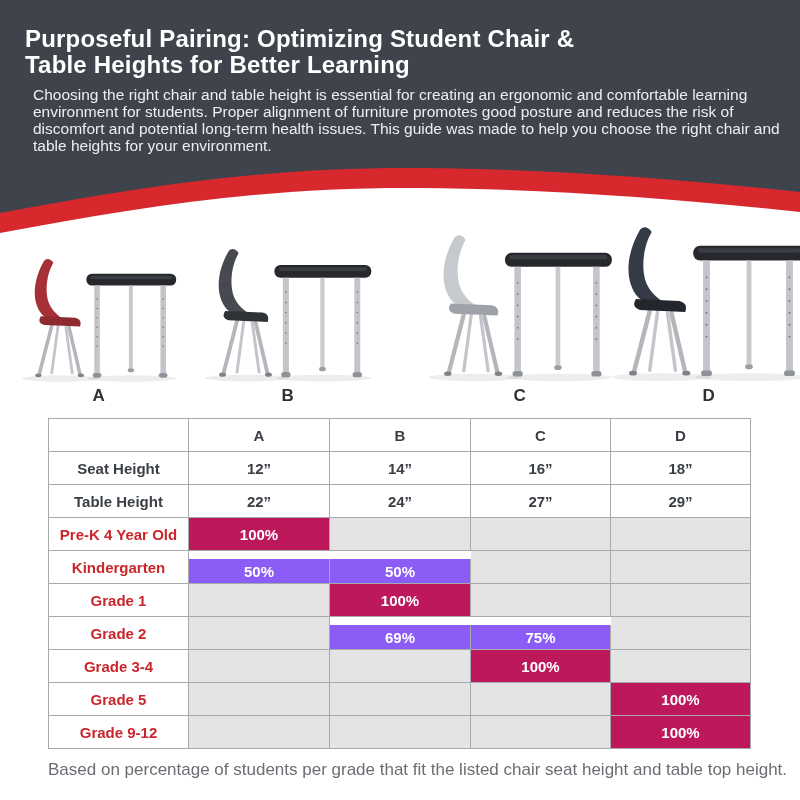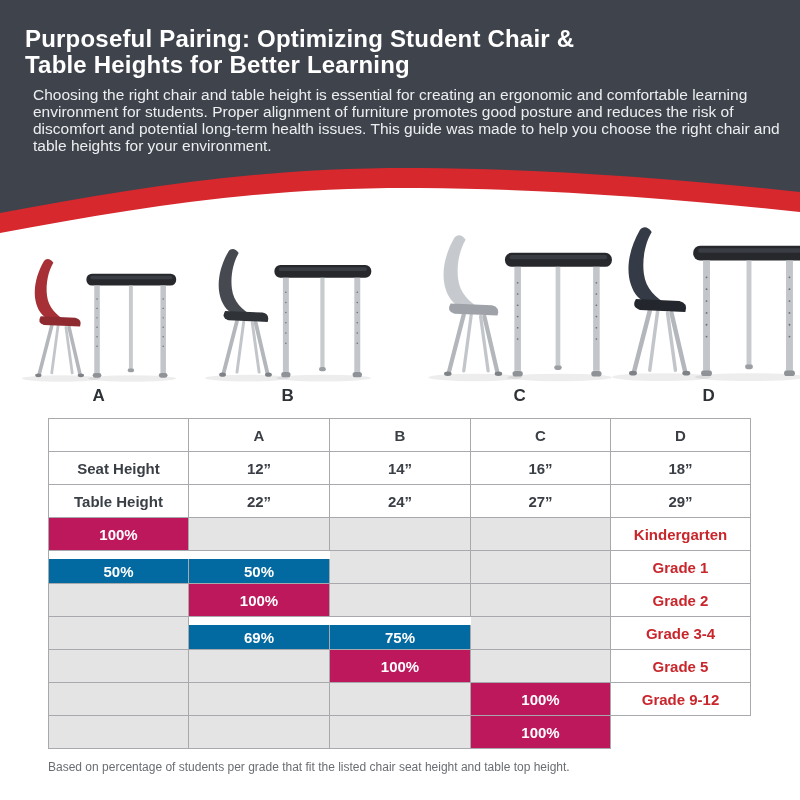--- a/index.html
+++ b/index.html
@@ -38,27 +38,27 @@
     background:#ffffff;
   }
   .cell{
     display:flex;align-items:center;justify-content:center;
     border-right:1px solid #a7a9ac;border-bottom:1px solid #a7a9ac;
     font-size:15px;font-weight:700;
   }
   .c-white{background:#ffffff;}
   .c-gray{background:#e4e4e5;}
   .c-red{background:#be185d;color:#ffffff;}
-  .c-pink{background:#0369a1;color:#ffffff;margin-top:8px;}
+  .c-pink{background:#8b5cf6;color:#ffffff;margin-top:8px;}
   .t-dark{color:#3a3e45;}
   .t-red{color:#c9262c;}
   
   .footnote{
     position:absolute;left:48px;top:760px;z-index:2;
-    font-size:12px;color:#6a6d72;font-weight:400;
+    font-size:17px;color:#6a6d72;font-weight:400;
   }
 </style>
 </head>
 <body>
 
 <div class="hero">
   <svg width="800" height="250" viewBox="0 0 800 250" aria-hidden="true">
     <path d="M0,0 L800,0 L800,212 C660,197 540,189 420,188 C260,187 140,207 0,233 Z" fill="#d7282e"></path>
     <path d="M0,0 L800,0 L800,192 C660,177 540,169 420,168 C260,167 140,187 0,213 Z" fill="#3f434c"></path>
   </svg>
@@ -233,20 +233,21 @@
     <div class="cell c-white t-dark">Seat Height</div>
     <div class="cell c-white t-dark">12”</div>
     <div class="cell c-white t-dark">14”</div>
     <div class="cell c-white t-dark">16”</div>
     <div class="cell c-white t-dark">18”</div>
     <div class="cell c-white t-dark">Table Height</div>
     <div class="cell c-white t-dark">22”</div>
     <div class="cell c-white t-dark">24”</div>
     <div class="cell c-white t-dark">27”</div>
     <div class="cell c-white t-dark">29”</div>
+    <div class="cell c-white t-red">Pre-K 4 Year Old</div>
     <div class="cell c-red">100%</div>
     <div class="cell c-gray"></div>
     <div class="cell c-gray"></div>
     <div class="cell c-gray"></div>
     <div class="cell c-white t-red">Kindergarten</div>
     <div class="cell c-pink">50%</div>
     <div class="cell c-pink">50%</div>
     <div class="cell c-gray"></div>
     <div class="cell c-gray"></div>
     <div class="cell c-white t-red">Grade 1</div>

